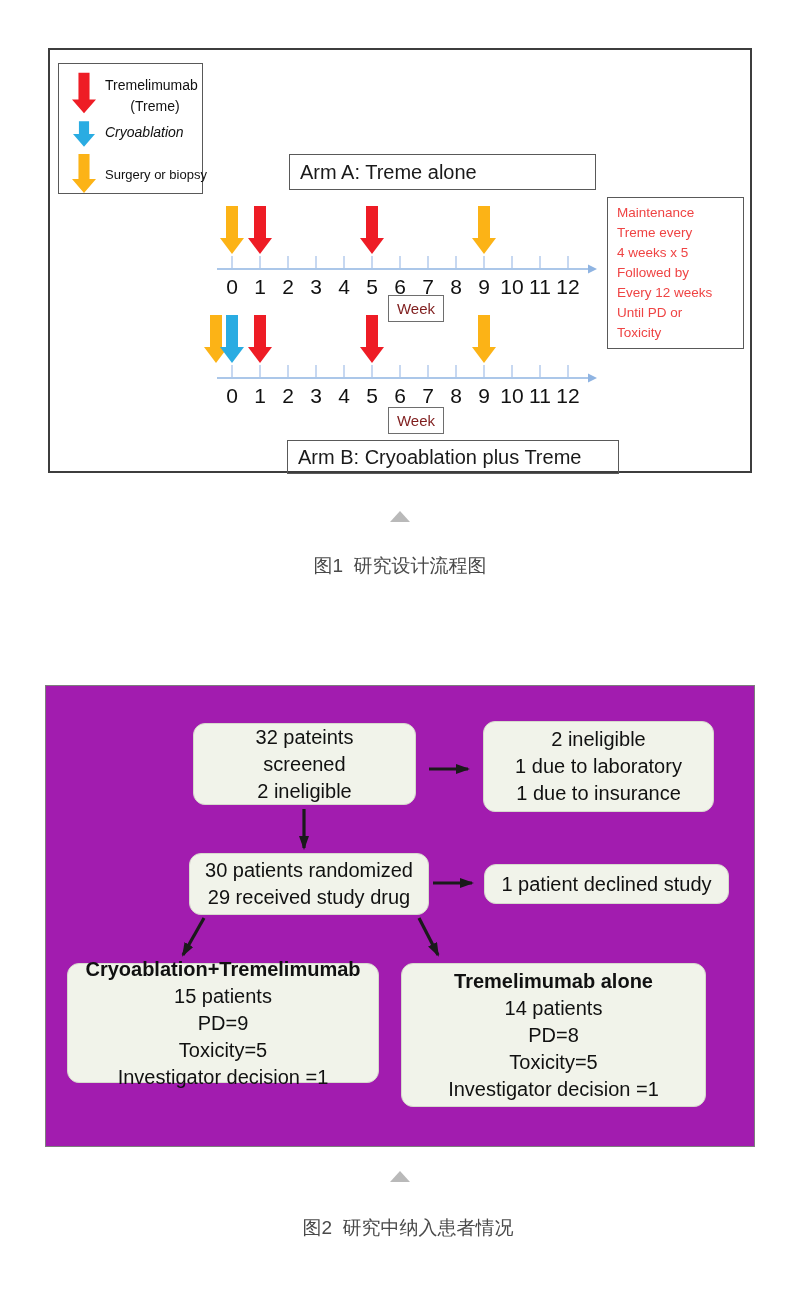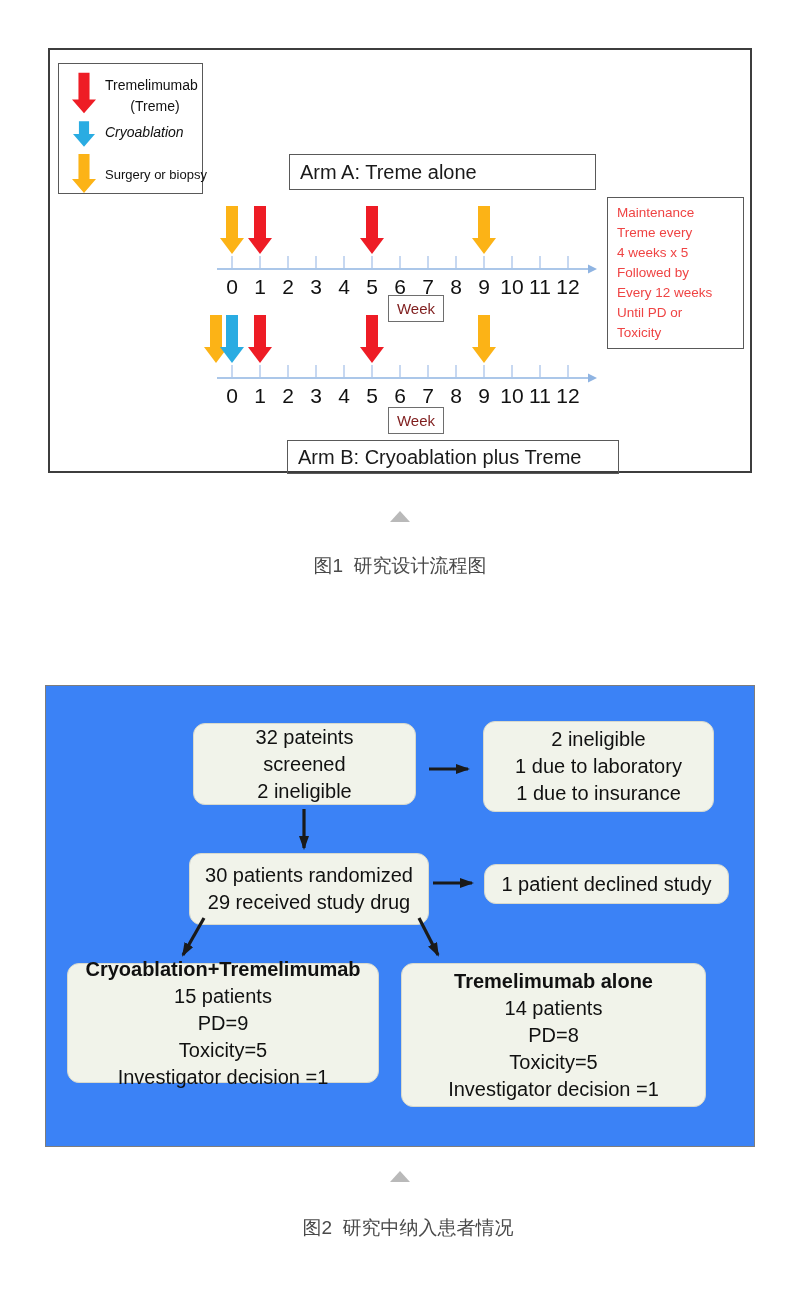--- a/index.html
+++ b/index.html
@@ -23,21 +23,21 @@
             font-size:15px;display:flex;align-items:center;justify-content:center;background:#fff;color:#7f1d1d;}
   .wk-num{position:absolute;width:34px;text-align:center;font-size:21px;color:#111;}
   .f1-svg{left:0;top:0;width:704px;height:425px;}
 
   
   .cap-tri{width:0;height:0;border-left:10px solid transparent;border-right:10px solid transparent;
            border-bottom:11px solid #b9b9b9;}
   .caption{width:800px;text-align:center;font-size:19px;color:#4a4a4a;white-space:pre;margin-top:12px;}
 
   
-  .fig2{left:45px;top:685px;width:710px;height:462px;background:#3b82f6;
+  .fig2{left:45px;top:685px;width:710px;height:462px;background:#a21caf;
         border:1px solid #7d7d7d;box-sizing:border-box;}
   .f2-box{position:absolute;background:var(--f2-bg,#f1f3ea);border:1px solid var(--f2-border,#d7d9cd);
           border-radius:12px;box-sizing:border-box;display:flex;flex-direction:column;
           justify-content:center;align-items:center;text-align:center;color:#111;}
   .f2-lines{font-size:20px;line-height:27px;white-space:pre-line;}
   .f2-title{font-size:20px;line-height:27px;font-weight:bold;white-space:nowrap;}
   .f2-arrows{position:absolute;left:0;top:0;width:710px;height:462px;}
   .f2-arrows line{stroke:var(--f2-arrow,#1a1a1a);stroke-width:3.2;}
   .f2-arrows .ah{fill:var(--f2-arrow,#1a1a1a);}
 </style>
@@ -169,21 +169,21 @@
 screened
 2 ineligible</div>
   </div>
 
   <div class="f2-box" style="left:437px;top:35px;width:231px;height:91px;">
     <div class="f2-lines">2 ineligible
 1 due to laboratory
 1 due to insurance</div>
   </div>
 
-  <div class="f2-box" style="left:143px;top:167px;width:240px;height:72px;">
+  <div class="f2-box" style="left:143px;top:167px;width:240px;height:62px;">
     <div class="f2-lines">30 patients randomized
 29 received study drug</div>
   </div>
 
   <div class="f2-box" style="left:438px;top:178px;width:245px;height:40px;">
     <div class="f2-lines">1 patient declined study</div>
   </div>
 
   <div class="f2-box" style="left:21px;top:277px;width:312px;height:120px;">
     <div class="f2-title">Cryoablation+Tremelimumab</div>

